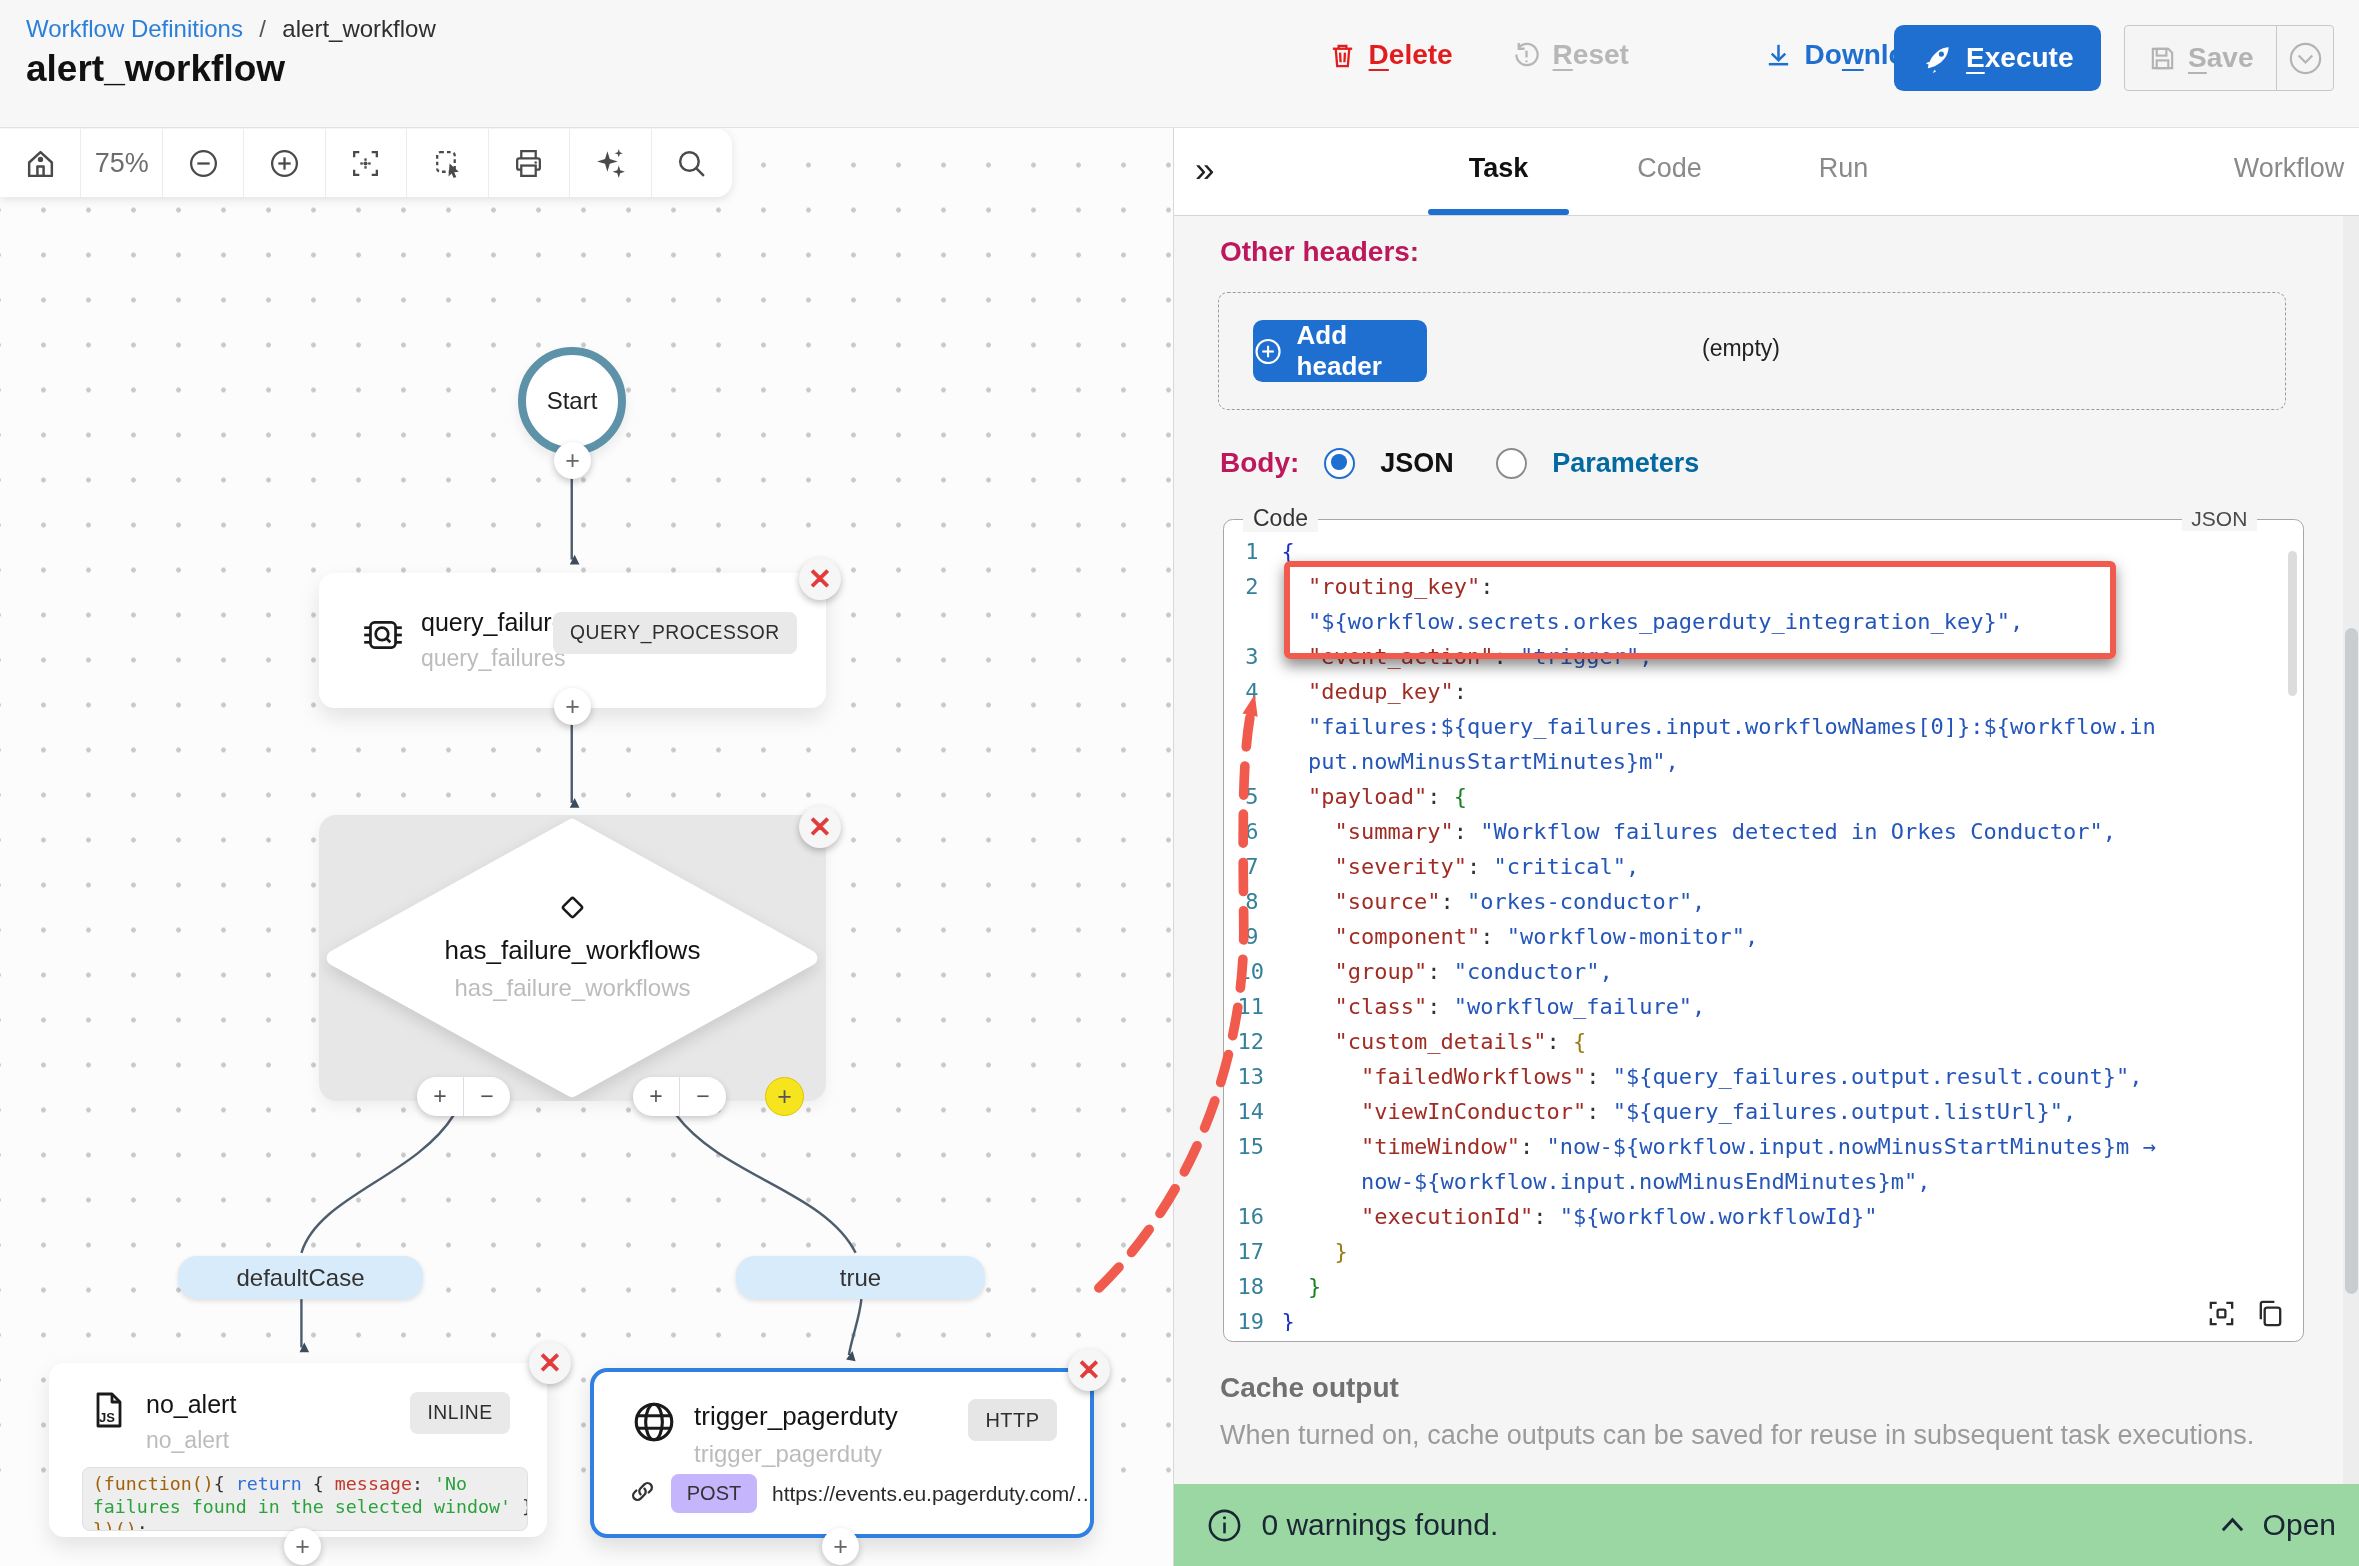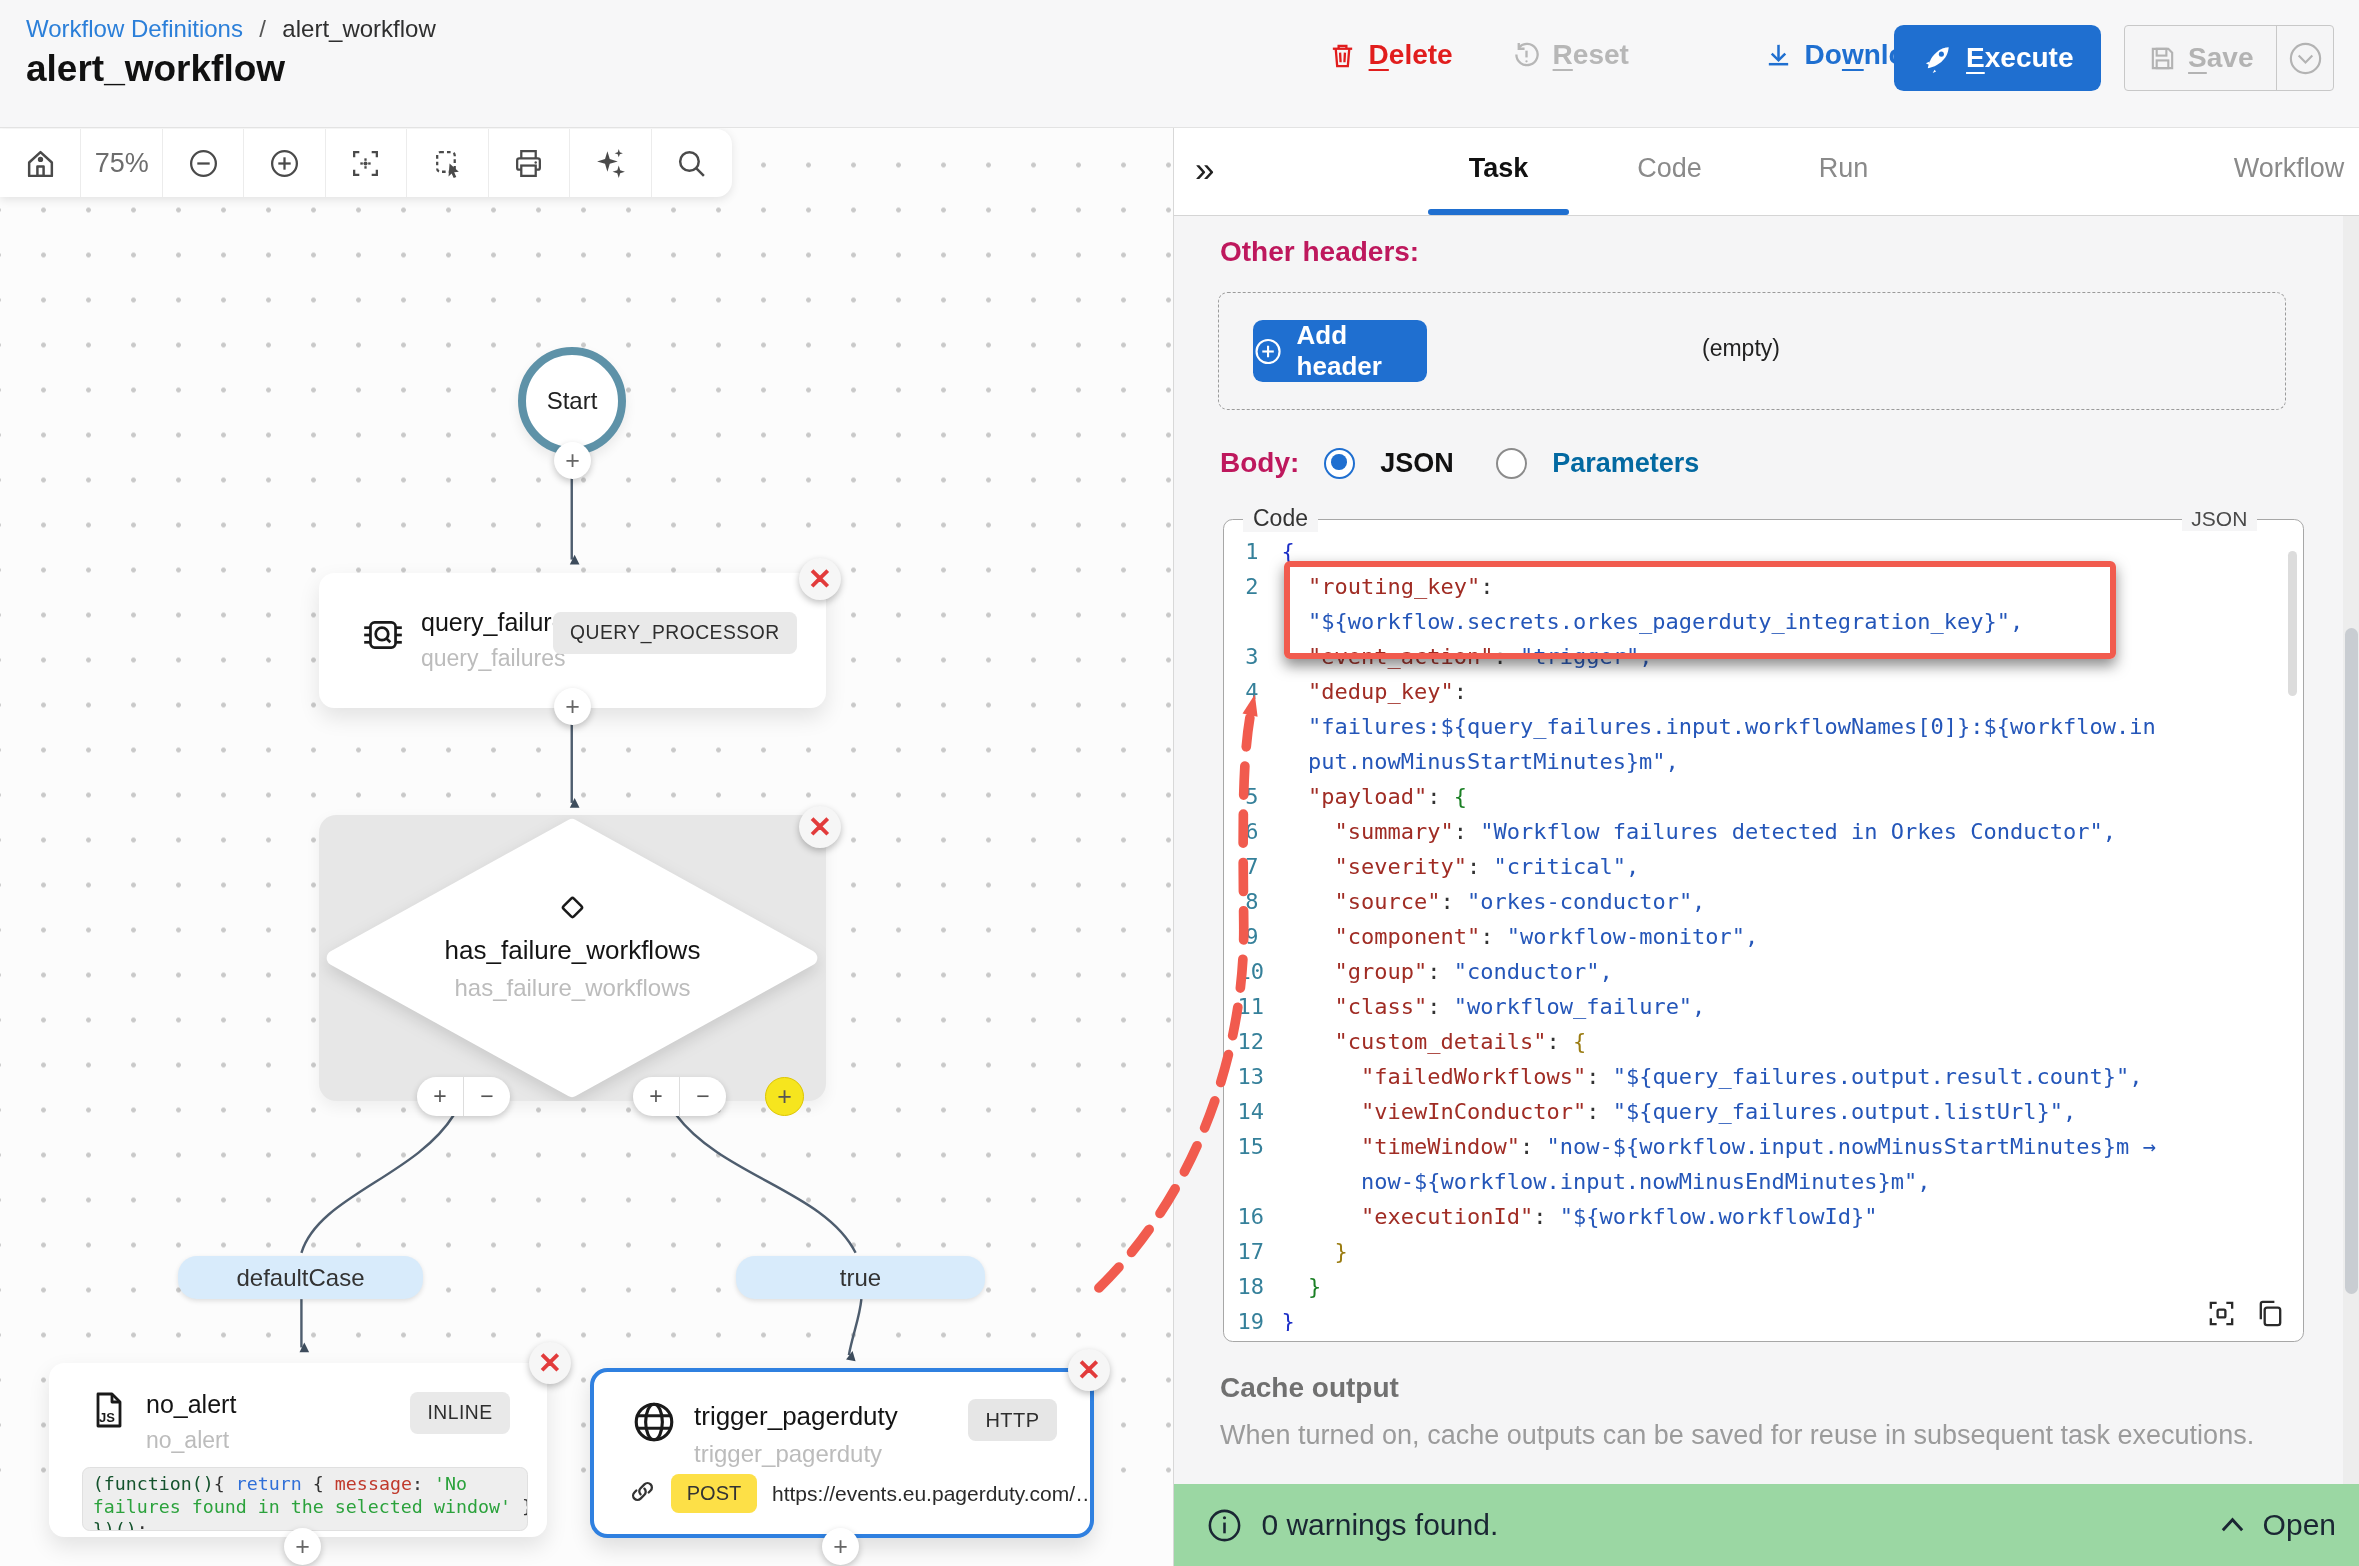--- a/index.html
+++ b/index.html
@@ -48,27 +48,27 @@
   .pm-half { flex:1; display:flex; align-items:center; justify-content:center; font-size:23px; color:#555; cursor:pointer; }
   .pm-half:first-child { border-right:1px solid #ddd; }
   .yellow-plus { position:absolute; width:39px; height:39px; border-radius:50%; background:#f6e51e; border:1.9px solid #ddc500; display:flex; align-items:center; justify-content:center; font-size:25px; color:#555; z-index:6; cursor:pointer; }
 
   .edge-pill { position:absolute; height:43px; background:#d8ebfb; border-radius:19px; box-shadow:0 1.9px 4.8px rgba(0,0,0,0.12); display:flex; align-items:center; justify-content:center; font-size:24px; color:#333; z-index:5; }
 
   .code-strip { position:absolute; left:33px; top:104px; right:19.3px; height:64px; background:#eeeeee; border:1px solid #e0e0e0; border-radius:7.7px; overflow:hidden; padding:3.9px 9.7px; }
   .js-row { white-space:pre; font-family:"DejaVu Sans Mono", monospace; font-size:18.3px; line-height:23px; }
 
   .url-row { position:absolute; left:35px; bottom:21px; display:flex; align-items:center; gap:15.4px; }
-  .post-pill { background:#fde047; border-radius:7.7px; font-size:20px; color:#333; padding:0 15.4px; height:39px; display:flex; align-items:center; }
+  .post-pill { background:#c4b5fd; border-radius:7.7px; font-size:20px; color:#333; padding:0 15.4px; height:39px; display:flex; align-items:center; }
   .url-text { font-size:21px; color:#2a2a2a; max-width:319px; white-space:nowrap; overflow:hidden; }
 
   
   .tok-k { color:#a02c24; } .tok-s { color:#2456b9; } .tok-pc { color:#333; }
   .tok-b0 { color:#1b2ec7; } .tok-b1 { color:#1a7f24; } .tok-b2 { color:#9a7b10; }
-  .tok-fn { color:#14532d; } .tok-kw { color:#2f6fd8; } .tok-prop { color:#c0392b; } .tok-str { color:#2ba23c; }
+  .tok-fn { color:#a16207; } .tok-kw { color:#2f6fd8; } .tok-prop { color:#c0392b; } .tok-str { color:#2ba23c; }
 
   
   .panel { position:absolute; left:1173px; top:128px; width:1187px; height:1438px; background:#f5f5f6; border-left:1.9px solid #d8d8d8; z-index:20; }
   .tabs-row { position:absolute; left:0; top:0; width:1187px; height:88px; background:#fff; border-bottom:1.9px solid #d5d5d5; }
   .collapse-ic { position:absolute; left:21px; top:21px; font-size:35px; color:#222; cursor:pointer; }
   .tab { position:absolute; top:25px; font-size:27px; color:#8a8a8a; text-align:center; cursor:pointer; }
   .tab.active { color:#111; font-weight:600; }
   .tab-underline { position:absolute; left:254px; top:81px; width:141px; height:5.8px; background:#1f6fd0; border-radius:2.9px; }
 
   .section-label { position:absolute; font-size:28px; font-weight:bold; color:#be185d; }

